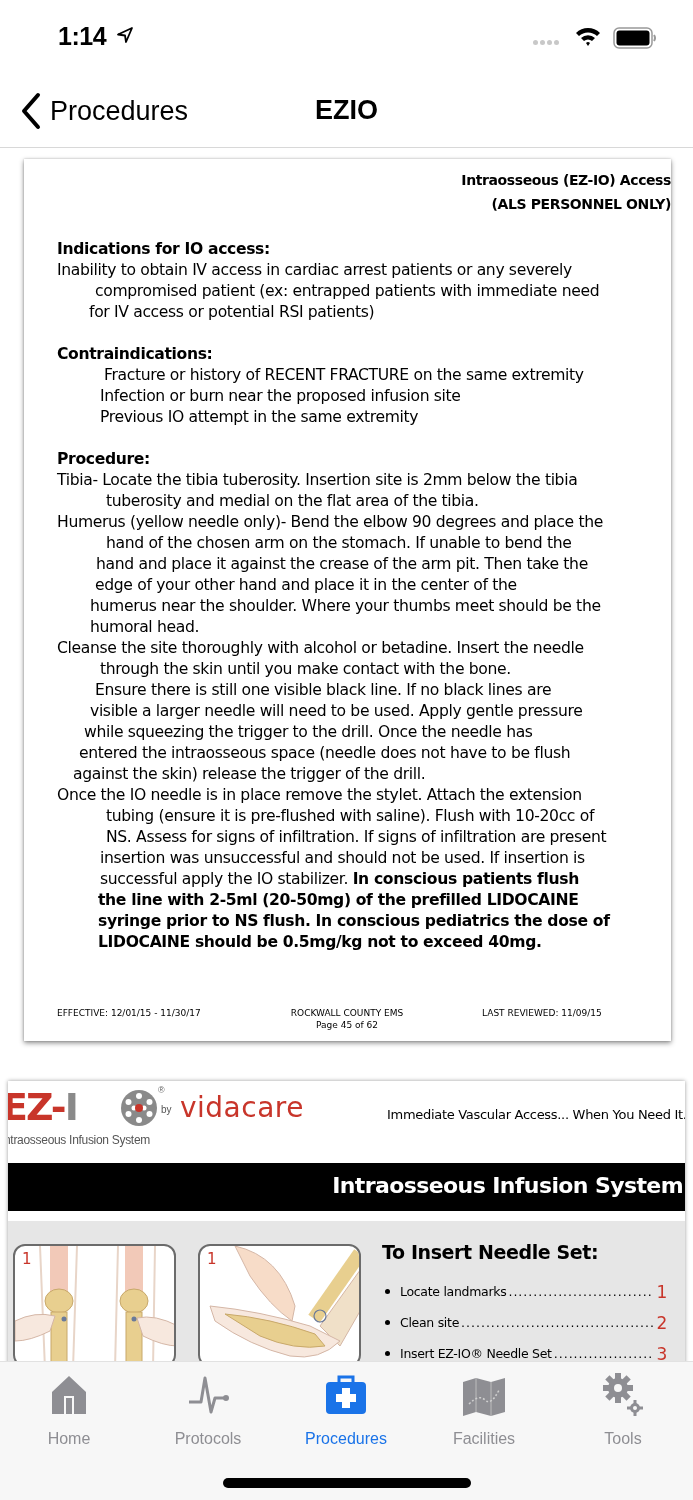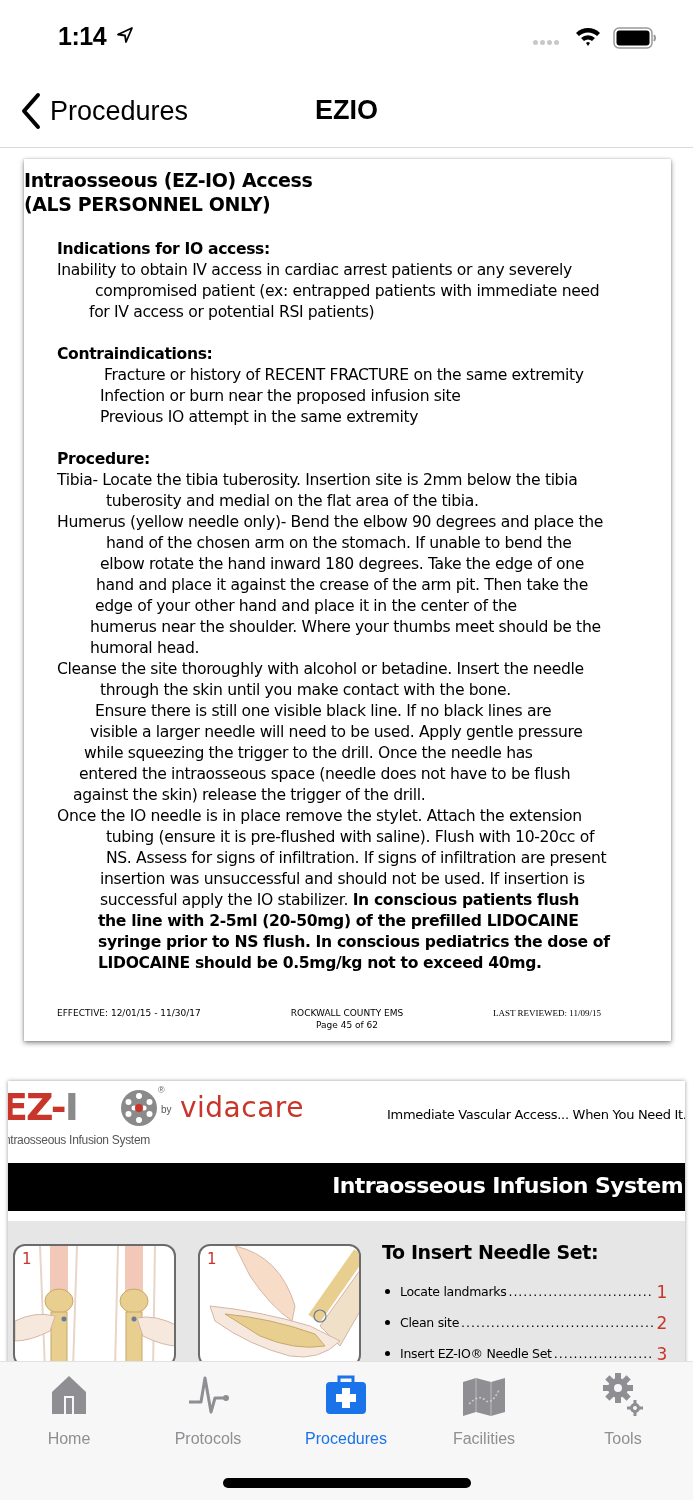--- a/index.html
+++ b/index.html
@@ -20,31 +20,31 @@
   .nav-back { position: absolute; left: 18px; top: 16px; display: flex; align-items: center; cursor: pointer; }
   .nav-back svg { width: 26px; height: 40px; }
   .nav-back-label { font-size: 27px; margin-left: 6px; color: #000; }
   .nav-title { position: absolute; left: 0; right: 0; top: 20px; text-align: center; font-size: 27px; font-weight: bold; }
 
   
   .content { position: absolute; left: 0; top: 149px; width: 693px; height: 1212px; background: #fff; overflow: hidden; }
 
   .doc-page { position: absolute; left: 24px; top: 10px; width: 647px; height: 882px; background: #fff;
               box-shadow: 0 2px 5px rgba(0,0,0,0.45), 0 0 2px rgba(0,0,0,0.2); }
-  .doc-title { position: absolute; left: 0; right: 0; top: 9px; text-align: left; font-size: 19px; font-weight: bold; line-height: 24px; font-family: "DejaVu Sans", sans-serif; letter-spacing: -0.4px; }
+  .doc-title { position: absolute; left: 0; right: 0; top: 9px; text-align: right; font-size: 14px; font-weight: bold; line-height: 24px; font-family: "DejaVu Sans", sans-serif; letter-spacing: -0.4px; }
   .doc-body { position: absolute; left: 33px; top: 80px; width: 600px; font-family: "DejaVu Sans", sans-serif; font-size: 15.6px; line-height: 21px; letter-spacing: -0.35px; }
   .doc-h { font-weight: bold; }
   .doc-line { white-space: nowrap; }
   .gap { height: 21px; }
   .b { font-weight: bold; }
 
   .doc-footer { position: absolute; left: 33px; right: 20px; top: 848px; font-family: "DejaVu Sans", sans-serif; font-size: 9px; line-height: 12px; }
   .doc-footer .f-left { position: absolute; left: 0; top: 0; }
   .doc-footer .f-center { position: absolute; left: 200px; width: 180px; top: 0; text-align: center; }
-  .doc-footer .f-right { position: absolute; left: 436px; top: 0; font-family: Liberation Serif, serif; }
+  .doc-footer .f-right { position: absolute; left: 425px; top: 0; }
 
   
   .page2 { position: absolute; left: 8px; top: 904px; width: 677px; height: 320px; background: #fff;
            box-shadow: 0 0 4px rgba(0,0,0,0.4); overflow: hidden; margin-top: 28px; }
   .logo-row { position: absolute; left: 0; top: 4px; height: 40px; width: 677px; }
   .logo-ez { position: absolute; left: -6px; top: 2px; font-family: "DejaVu Sans", sans-serif; font-weight: bold; font-size: 38px; letter-spacing: -2px; line-height: 40px; }
   .logo-ez .red { color: #c8352a; }
   .logo-ez .gray { color: #8a8a8a; }
   .logo-gear { position: absolute; left: 111px; top: 3px; width: 40px; height: 40px; }
   .logo-reg { position: absolute; left: 150px; top: 0; font-size: 9px; color: #666; }
@@ -132,21 +132,20 @@
       <div class="doc-line" style="padding-left:43px">Infection or burn near the proposed infusion site</div>
       <div class="doc-line" style="padding-left:43px">Previous IO attempt in the same extremity</div>
       <div class="gap"></div>
 
       <div class="doc-h">Procedure:</div>
       <div class="doc-line">Tibia- Locate the tibia tuberosity. Insertion site is 2mm below the tibia</div>
       <div class="doc-line" style="padding-left:49px">tuberosity and medial on the flat area of the tibia.</div>
 
       <div class="doc-line">Humerus (yellow needle only)- Bend the elbow 90 degrees and place the</div>
       <div class="doc-line" style="padding-left:49px">hand of the chosen arm on the stomach. If unable to bend the</div>
-      <div class="doc-line" style="padding-left:43px">elbow rotate the hand inward 180 degrees. Take the edge of one</div>
       <div class="doc-line" style="padding-left:39px">hand and place it against the crease of the arm pit. Then take the</div>
       <div class="doc-line" style="padding-left:38px">edge of your other hand and place it in the center of the</div>
       <div class="doc-line" style="padding-left:33px">humerus near the shoulder. Where your thumbs meet should be the</div>
       <div class="doc-line" style="padding-left:33px">humoral head.</div>
 
       <div class="doc-line">Cleanse the site thoroughly with alcohol or betadine. Insert the needle</div>
       <div class="doc-line" style="padding-left:43px">through the skin until you make contact with the bone.</div>
       <div class="doc-line" style="padding-left:38px">Ensure there is still one visible black line. If no black lines are</div>
       <div class="doc-line" style="padding-left:33px">visible a larger needle will need to be used. Apply gentle pressure</div>
       <div class="doc-line" style="padding-left:27px">while squeezing the trigger to the drill. Once the needle has</div>

